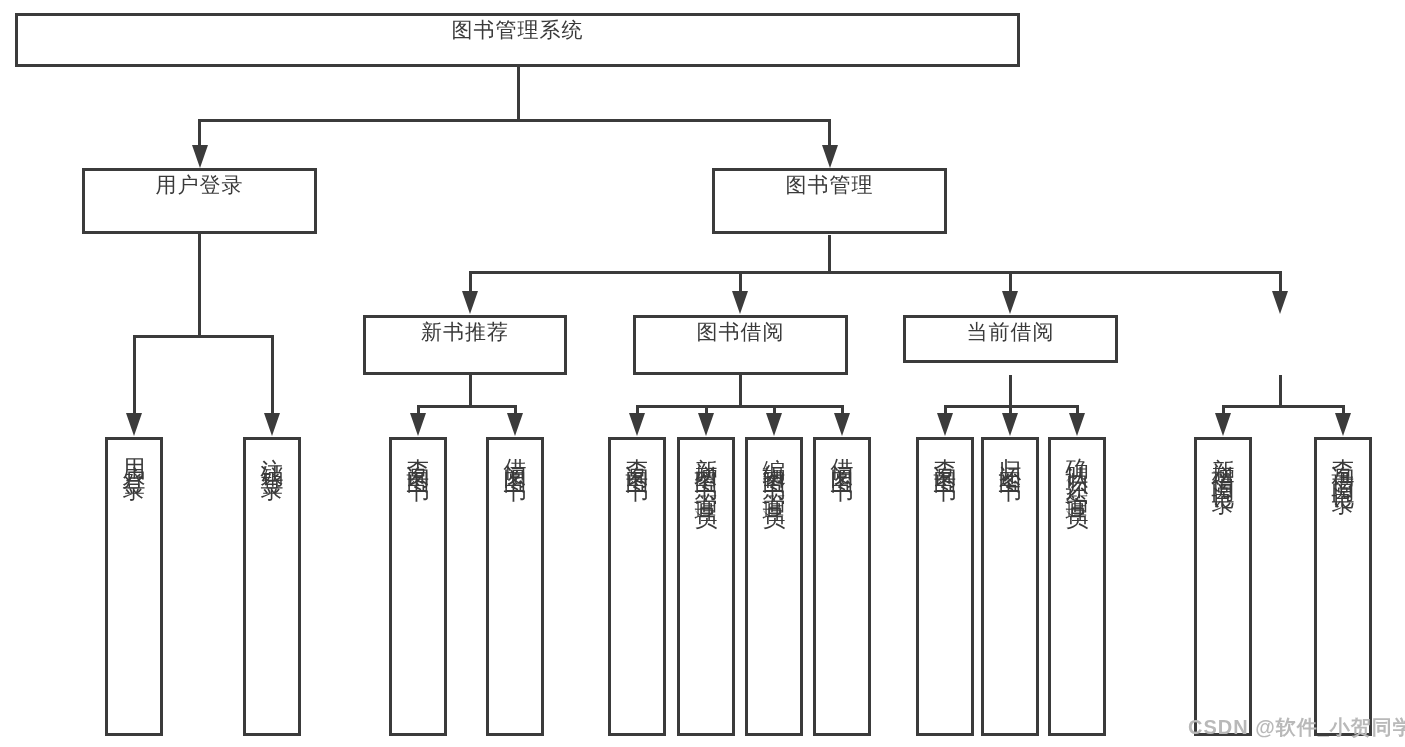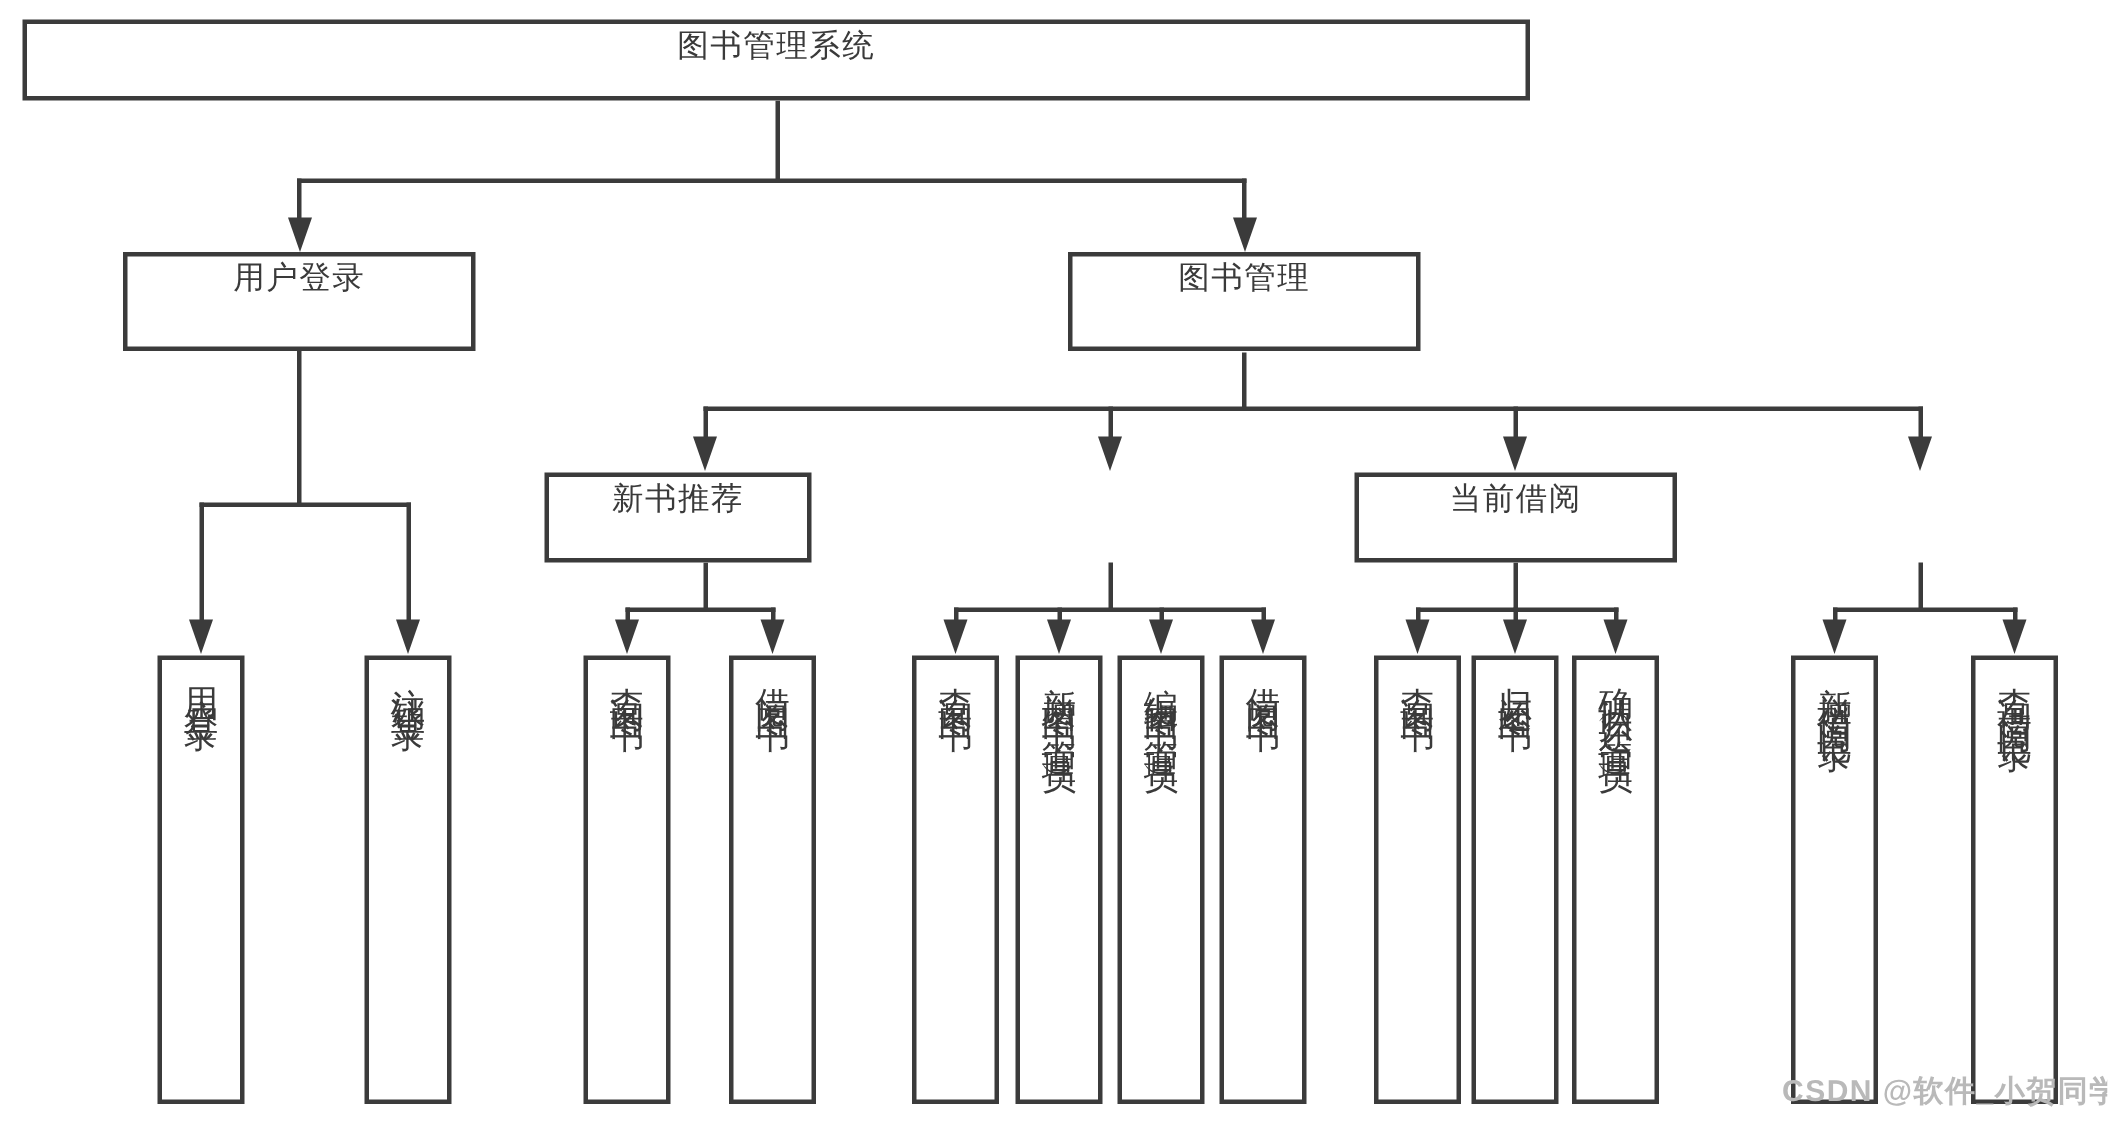--- a/index.html
+++ b/index.html
@@ -99,24 +99,27 @@
     <span class="hlabel">图书管理系统</span>
   </div>
 
   <div class="node" style="left:82px;top:168px;width:235px;height:66px;">
     <span class="hlabel">用户登录</span>
   </div>
   <div class="node" style="left:712px;top:168px;width:235px;height:66px;">
     <span class="hlabel">图书管理</span>
   </div>
 
-  <div class="node" style="left:363px;top:315px;width:178px;height:60px;">
+  <div class="node" style="left:363px;top:315px;width:204px;height:60px;">
     <span class="hlabel">新书推荐</span>
   </div>
-  <div class="node" style="left:903px;top:315px;width:215px;height:60px;">
+  <div class="node" style="left:633px;top:315px;width:215px;height:60px;">
+    <span class="hlabel">图书借阅</span>
+  </div>
+  <div class="node" style="left:903px;top:315px;width:215px;height:48px;">
     <span class="hlabel">当前借阅</span>
   </div>
 
   <div class="node leaf" style="left:105px;top:437px;width:58px;height:299px;">
     <span class="vtext">用户登录</span>
   </div>
   <div class="node leaf" style="left:243px;top:437px;width:58px;height:299px;">
     <span class="vtext">注销登录</span>
   </div>
 

